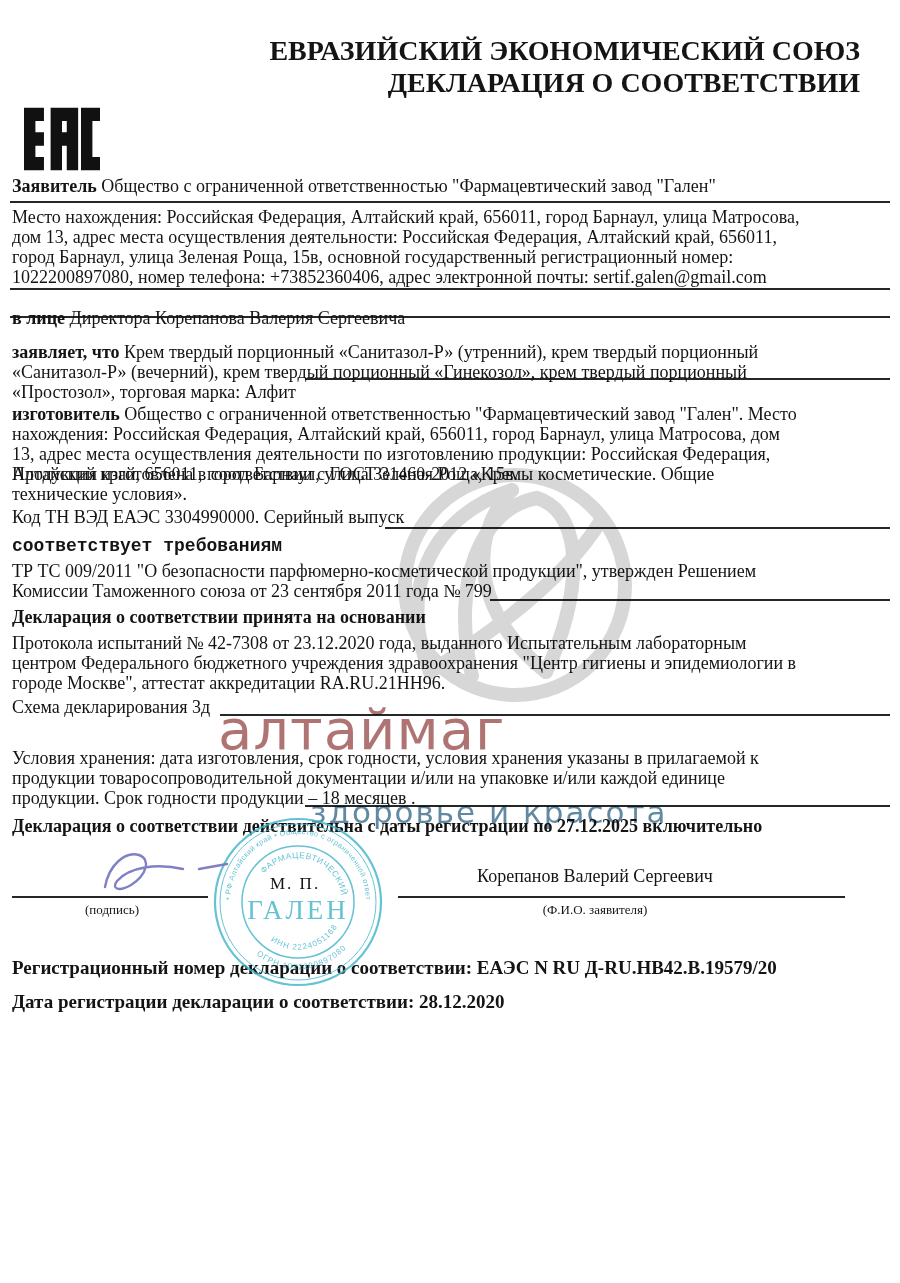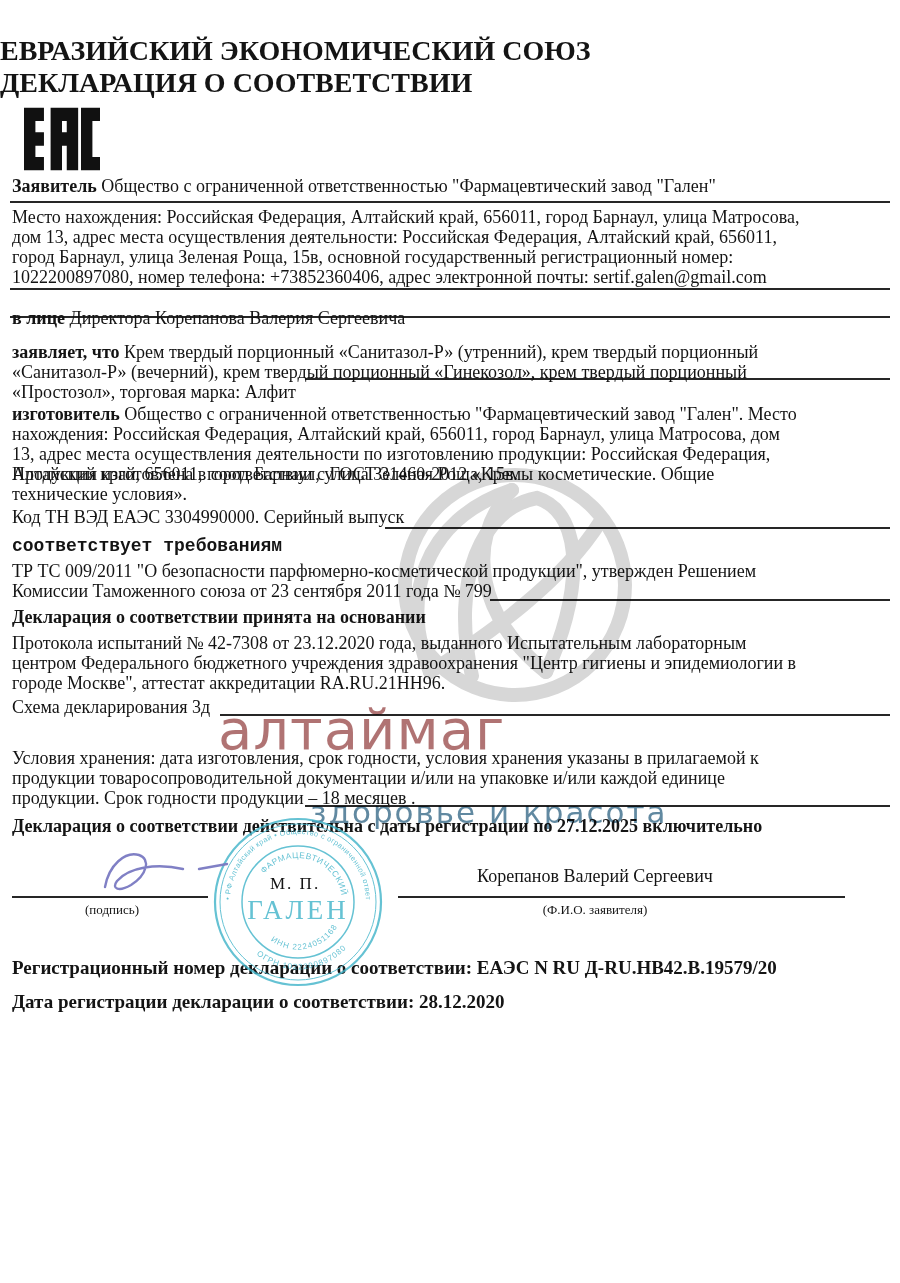--- a/index.html
+++ b/index.html
@@ -2,21 +2,21 @@
 <html><head>
 <meta charset="utf-8">
 <style>
   html,body{margin:0;padding:0;background:#e8e8e8;}
   .page{position:relative;width:900px;height:1283px;background:#ffffff;overflow:hidden;
         font-family:"Liberation Serif", serif;color:#141414;margin:0 auto;}
   .abs{position:absolute;}
   .t{font-size:18px;line-height:20px;}
   .pre{white-space:pre-line;}
   .b{font-weight:bold;}
-  .title{font-weight:bold;font-size:28px;line-height:30px;text-align:left;left:0;width:860px;}
+  .title{font-weight:bold;font-size:28px;line-height:30px;text-align:right;left:0;width:860px;}
   .rule{position:absolute;height:2px;background:#262626;z-index:1;}
   .txt{z-index:2;}
   .cap{font-size:13px;line-height:15px;text-align:center;}
   .wm{z-index:3;mix-blend-mode:multiply;pointer-events:none;}
   .wm-brand{font-family:"DejaVu Sans", sans-serif;font-weight:normal;font-size:56px;line-height:84px;
             color:#7f1d1d;opacity:0.62;letter-spacing:1px;}
   .wm-tag{font-family:"DejaVu Sans", sans-serif;font-size:31px;color:#0c4a6e;opacity:0.65;letter-spacing:2px;}
   .mp{z-index:4;font-size:17px;letter-spacing:2px;}
   .stamp{z-index:5;opacity:0.8;}
   .sig{z-index:6;}

